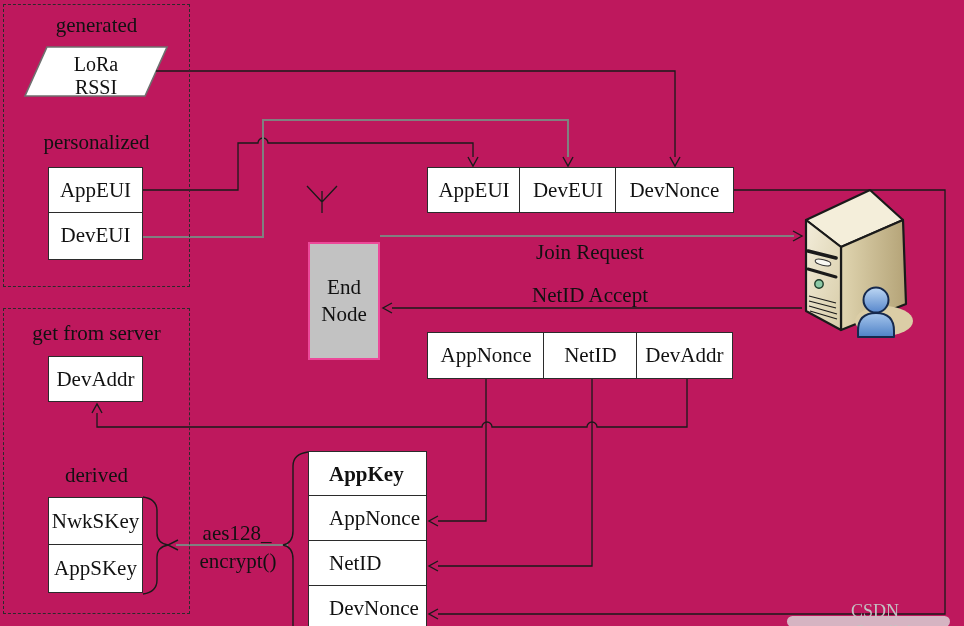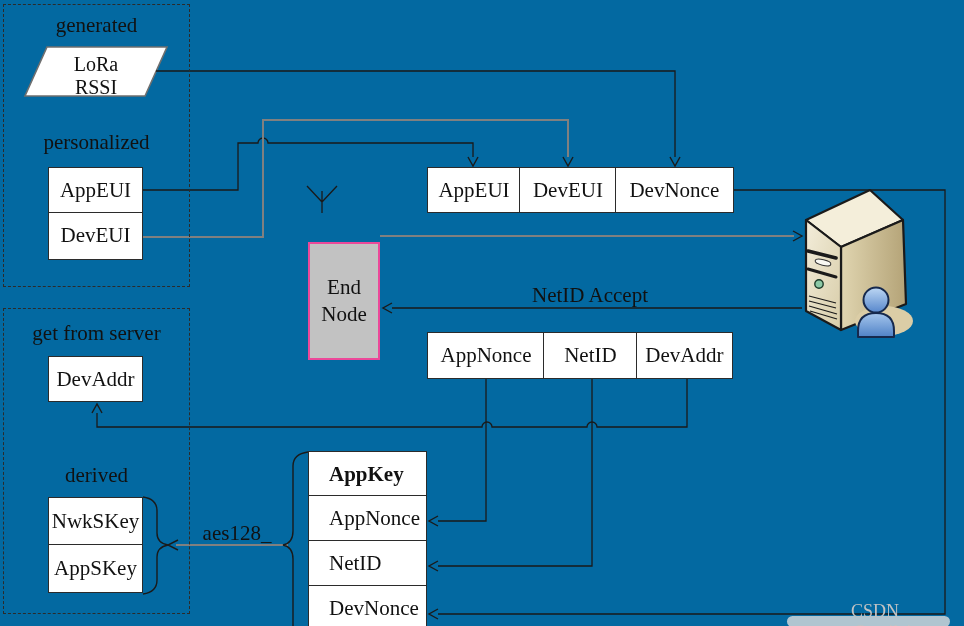--- a/index.html
+++ b/index.html
@@ -1,16 +1,16 @@
 <!DOCTYPE html>
 <html><head>
 <meta charset="utf-8">
 <style>
   html,body{margin:0;padding:0;background:#fff;}
-  #page{position:relative;width:964px;height:626px;background:#0369a1;overflow:hidden;
+  #page{position:relative;width:964px;height:626px;background:#be185d;overflow:hidden;
         font-family:"Liberation Serif","DejaVu Serif",serif;color:#111;}
   #diagram-svg{position:absolute;left:0;top:0;width:964px;height:626px;z-index:1;}
   .abs{position:absolute;z-index:2;}
   .lbl{text-align:center;font-size:21px;line-height:1.05;}
   .box{box-sizing:border-box;border:1.6px solid #2b2b2b;background:#fff;
        display:flex;align-items:center;justify-content:center;font-size:21px;}
   .dashed{box-sizing:border-box;border:1.6px dashed #2b2b2b;background:transparent;}
   .row{display:flex;}
   .row .box{margin-left:-1.6px;}
   .row .box:first-child{margin-left:0;}
@@ -113,37 +113,39 @@
     <div class="box" style="width:94px;height:46px;">AppEUI</div>
     <div class="box" style="width:97px;height:46px;">DevEUI</div>
     <div class="box" style="width:119px;height:46px;">DevNonce</div>
   </div>
 
   <div class="abs box endnode" style="left:308px;top:214px;width:72px;height:118px;">
     <span>End</span>
     <span>Node</span>
   </div>
 
+  <div class="abs lbl" style="left:480px;top:241px;width:220px;">Join Request</div>
   <div class="abs lbl" style="left:480px;top:284px;width:220px;">NetID Accept</div>
 
 
   <div class="abs row" style="left:427px;top:332px;">
     <div class="box" style="width:118px;height:47px;">AppNonce</div>
     <div class="box" style="width:94px;height:47px;">NetID</div>
     <div class="box" style="width:97px;height:47px;">DevAddr</div>
   </div>
 
   <div class="abs dashed" style="left:3px;top:308px;width:187px;height:306px;"></div>
   <div class="abs lbl" style="left:3px;top:322px;width:187px;">get from server</div>
   <div class="abs box" style="left:48px;top:356px;width:95px;height:46px;">DevAddr</div>
   <div class="abs lbl" style="left:3px;top:464px;width:187px;">derived</div>
   <div class="abs box" style="left:48px;top:497px;width:95px;height:48px;">NwkSKey</div>
   <div class="abs box" style="left:48px;top:543.5px;width:95px;height:49px;">AppSKey</div>
 
   <div class="abs lbl" style="left:177px;top:522px;width:120px;">aes128_</div>
+  <div class="abs lbl" style="left:178px;top:550px;width:120px;">encrypt()</div>
 
   <div class="abs" style="left:308px;top:451px;width:119px;">
     <div class="box tbl-row bold" style="width:119px;height:46px;">AppKey</div>
     <div class="box tbl-row" style="width:119px;height:46px;margin-top:-1.6px;">AppNonce</div>
     <div class="box tbl-row" style="width:119px;height:47px;margin-top:-1.6px;">NetID</div>
     <div class="box tbl-row" style="width:119px;height:46px;margin-top:-1.6px;">DevNonce</div>
   </div>
 
   <div class="abs wm-bar" style="left:787px;top:616px;width:163px;height:11px;"></div>
   <div class="abs watermark" style="left:851px;top:601px;width:110px;">CSDN @weilaizs</div>

